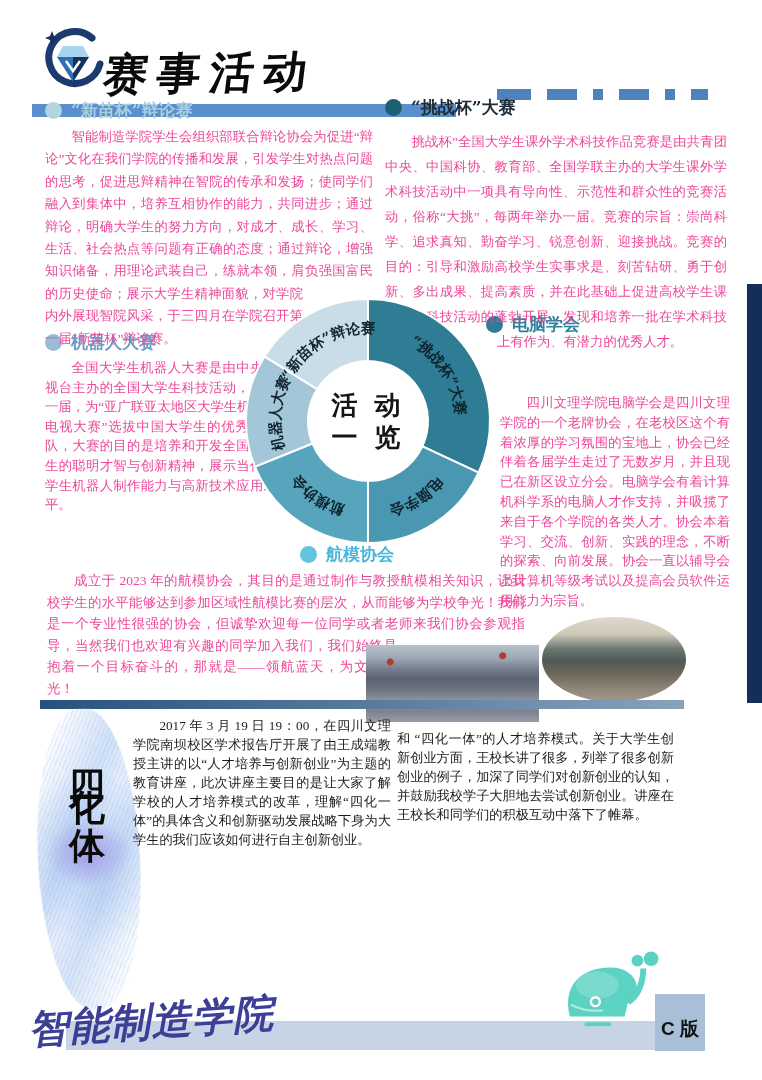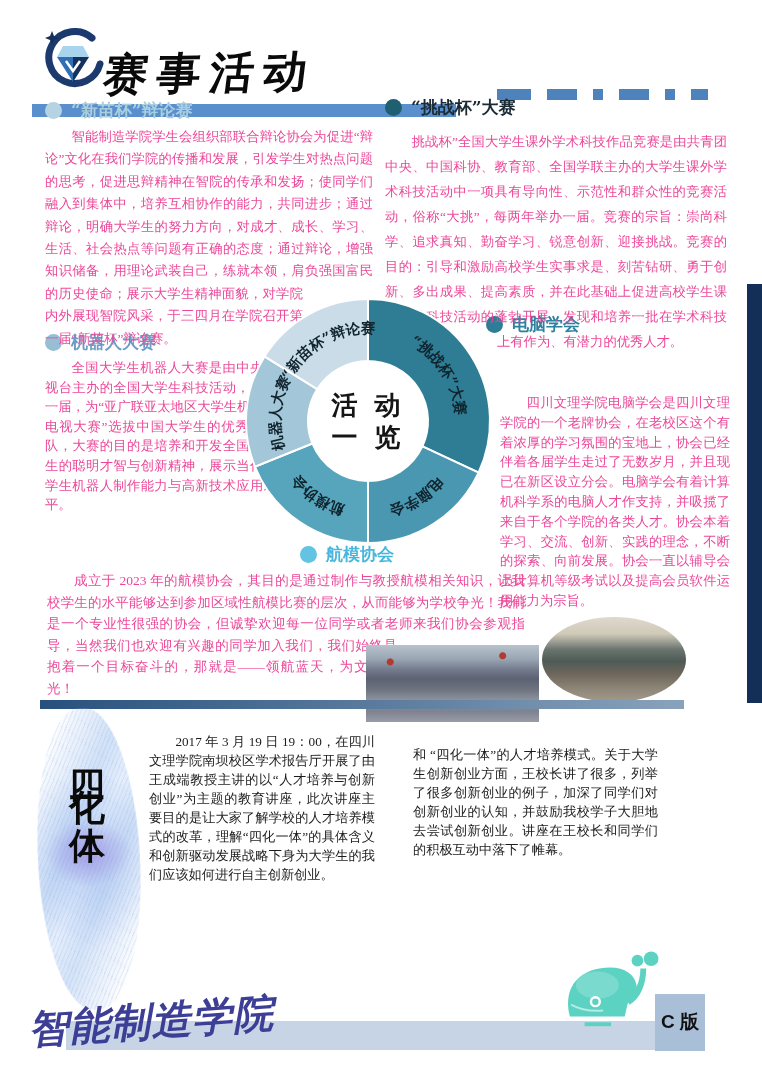--- a/index.html
+++ b/index.html
@@ -50,30 +50,30 @@
       border-radius:48px/150px;transform:rotate(-3deg);filter:blur(.4px);
       background:
         radial-gradient(60% 16% at 50% 48%, rgba(146,120,220,.55), rgba(146,120,220,0) 70%),
         radial-gradient(90% 40% at 50% 50%, rgba(120,160,230,.40), rgba(120,160,230,0) 75%),
         repeating-linear-gradient(115deg, rgba(255,255,255,0) 0 3px, rgba(130,160,220,.22) 3px 4px),
         linear-gradient(115deg, rgba(255,255,255,0) 12%, rgba(170,200,240,.55) 38%, rgba(228,238,252,.95) 50%, rgba(170,200,240,.5) 62%, rgba(255,255,255,0) 88%);}
   .motto{position:absolute;left:63px;top:742px;height:260px;writing-mode:vertical-rl;
       text-orientation:upright;font-family:"DejaVu Serif",serif;font-weight:800;
       font-size:36px;letter-spacing:19px;color:#0a0a0a;}
   .lec-col{position:absolute;color:#1c1c1c;font-size:13.2px;line-height:19px;}
-  .lec-col p{margin:16px;text-align:justify;}
+  .lec-col p{margin:0;text-align:justify;}
   #lec-left{left:133px;top:716px;width:258px;}
   #lec-left p{text-indent:2em;}
   #lec-right{left:397px;top:729px;width:277px;}
   #lec-right .p1{text-indent:0;}
   #lec-right .p2{text-indent:2em;}
   
   .strip{position:absolute;left:66px;top:1021px;width:589px;height:29px;background:#c6d4e6;}
   .edition{position:absolute;left:655px;top:994px;width:50px;height:57px;background:#a9bfd8;
-      display:flex;align-items:flex-end;justify-content:center;padding-bottom:16px;box-sizing:border-box;
+      display:flex;align-items:flex-end;justify-content:center;padding-bottom:9px;box-sizing:border-box;
       font-family:"Liberation Sans",sans-serif;font-weight:bold;font-size:19px;color:#111;}
   .whale{position:absolute;left:558px;top:946px;}
   .signature{position:absolute;left:28px;top:994px;font-family:"DejaVu Serif",serif;font-style:italic;
       font-weight:700;font-size:40px;color:#3c3f95;transform:rotate(-4deg);letter-spacing:1px;white-space:nowrap;}
   .navy-bar{position:absolute;left:747px;top:284px;width:15px;height:419px;background:#142f57;}
 </style>
 </head>
 <body>
 
 <div class="page">

